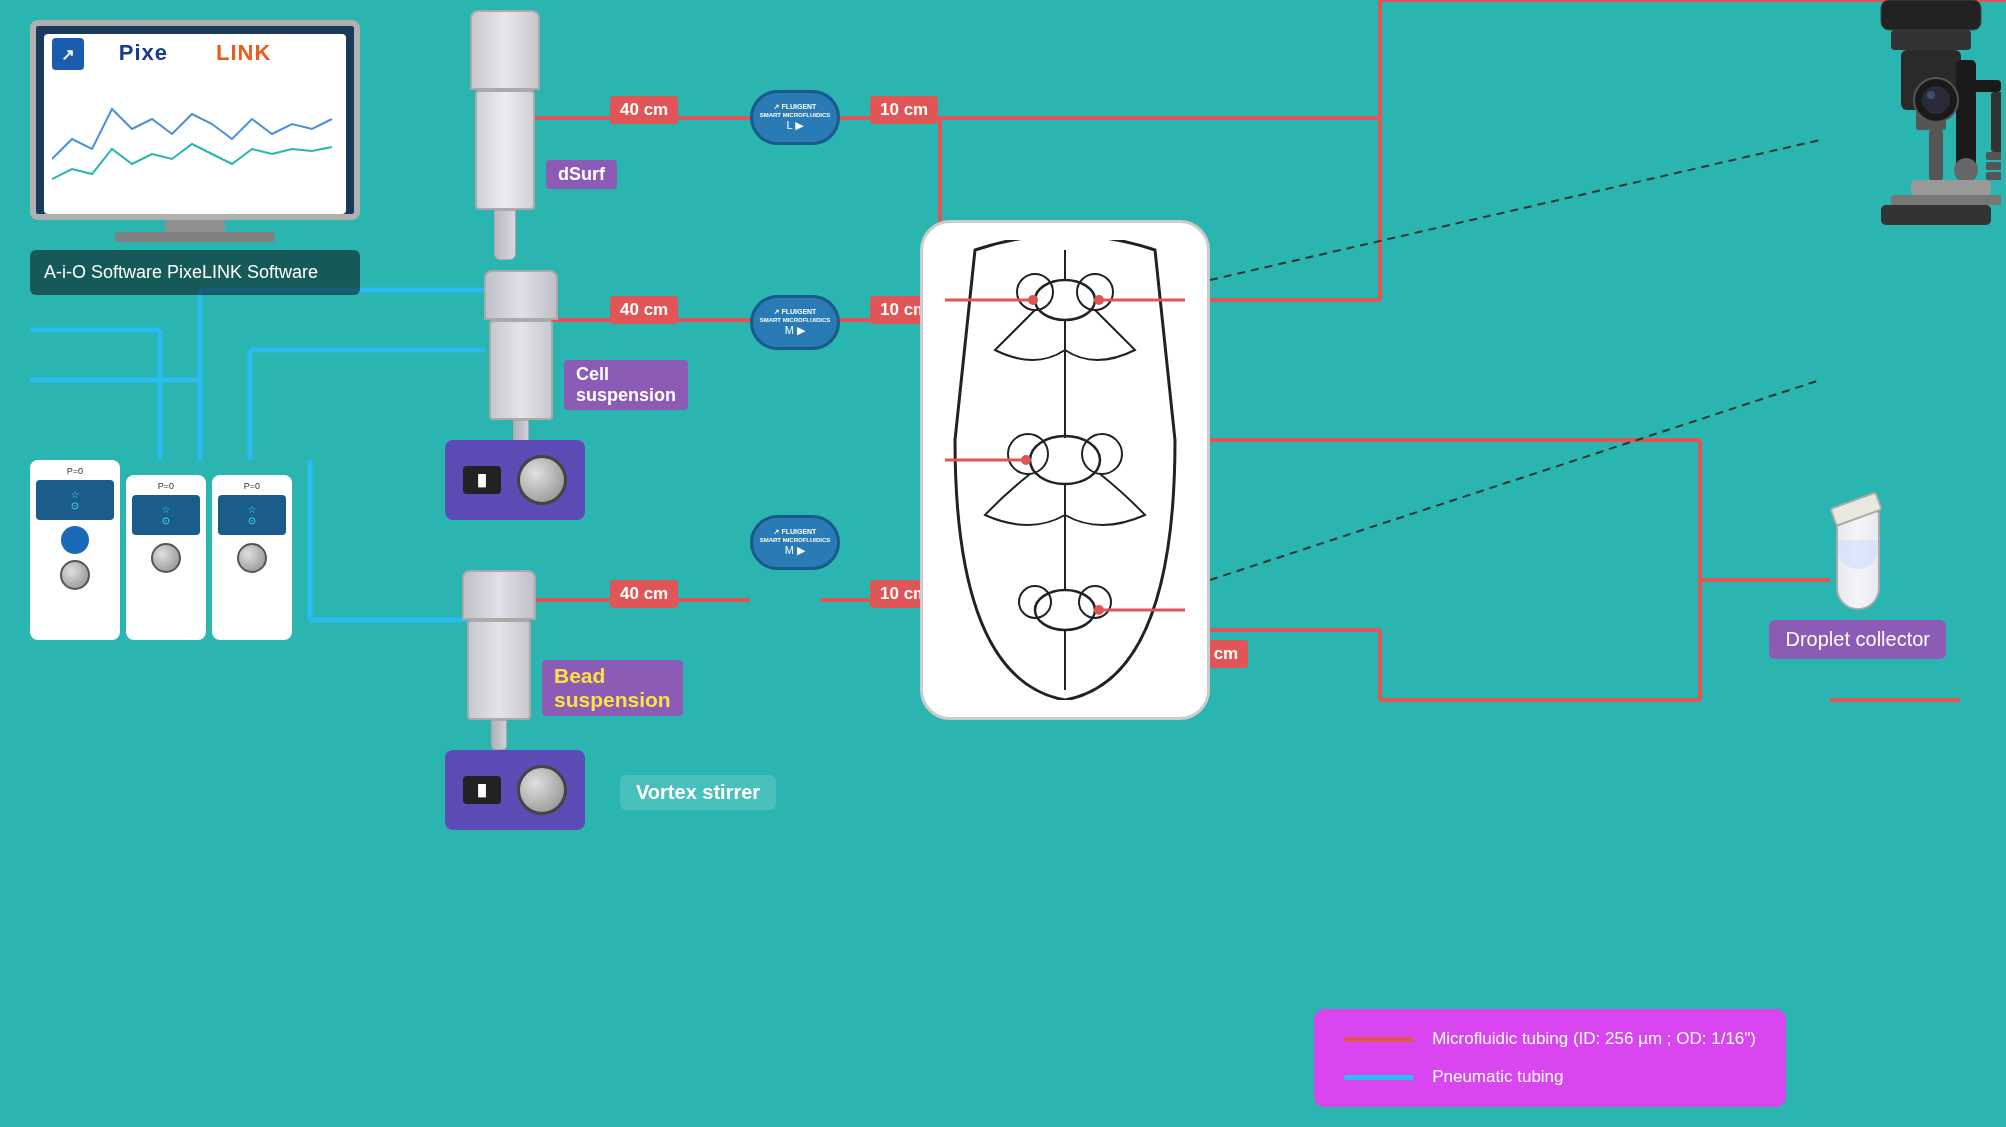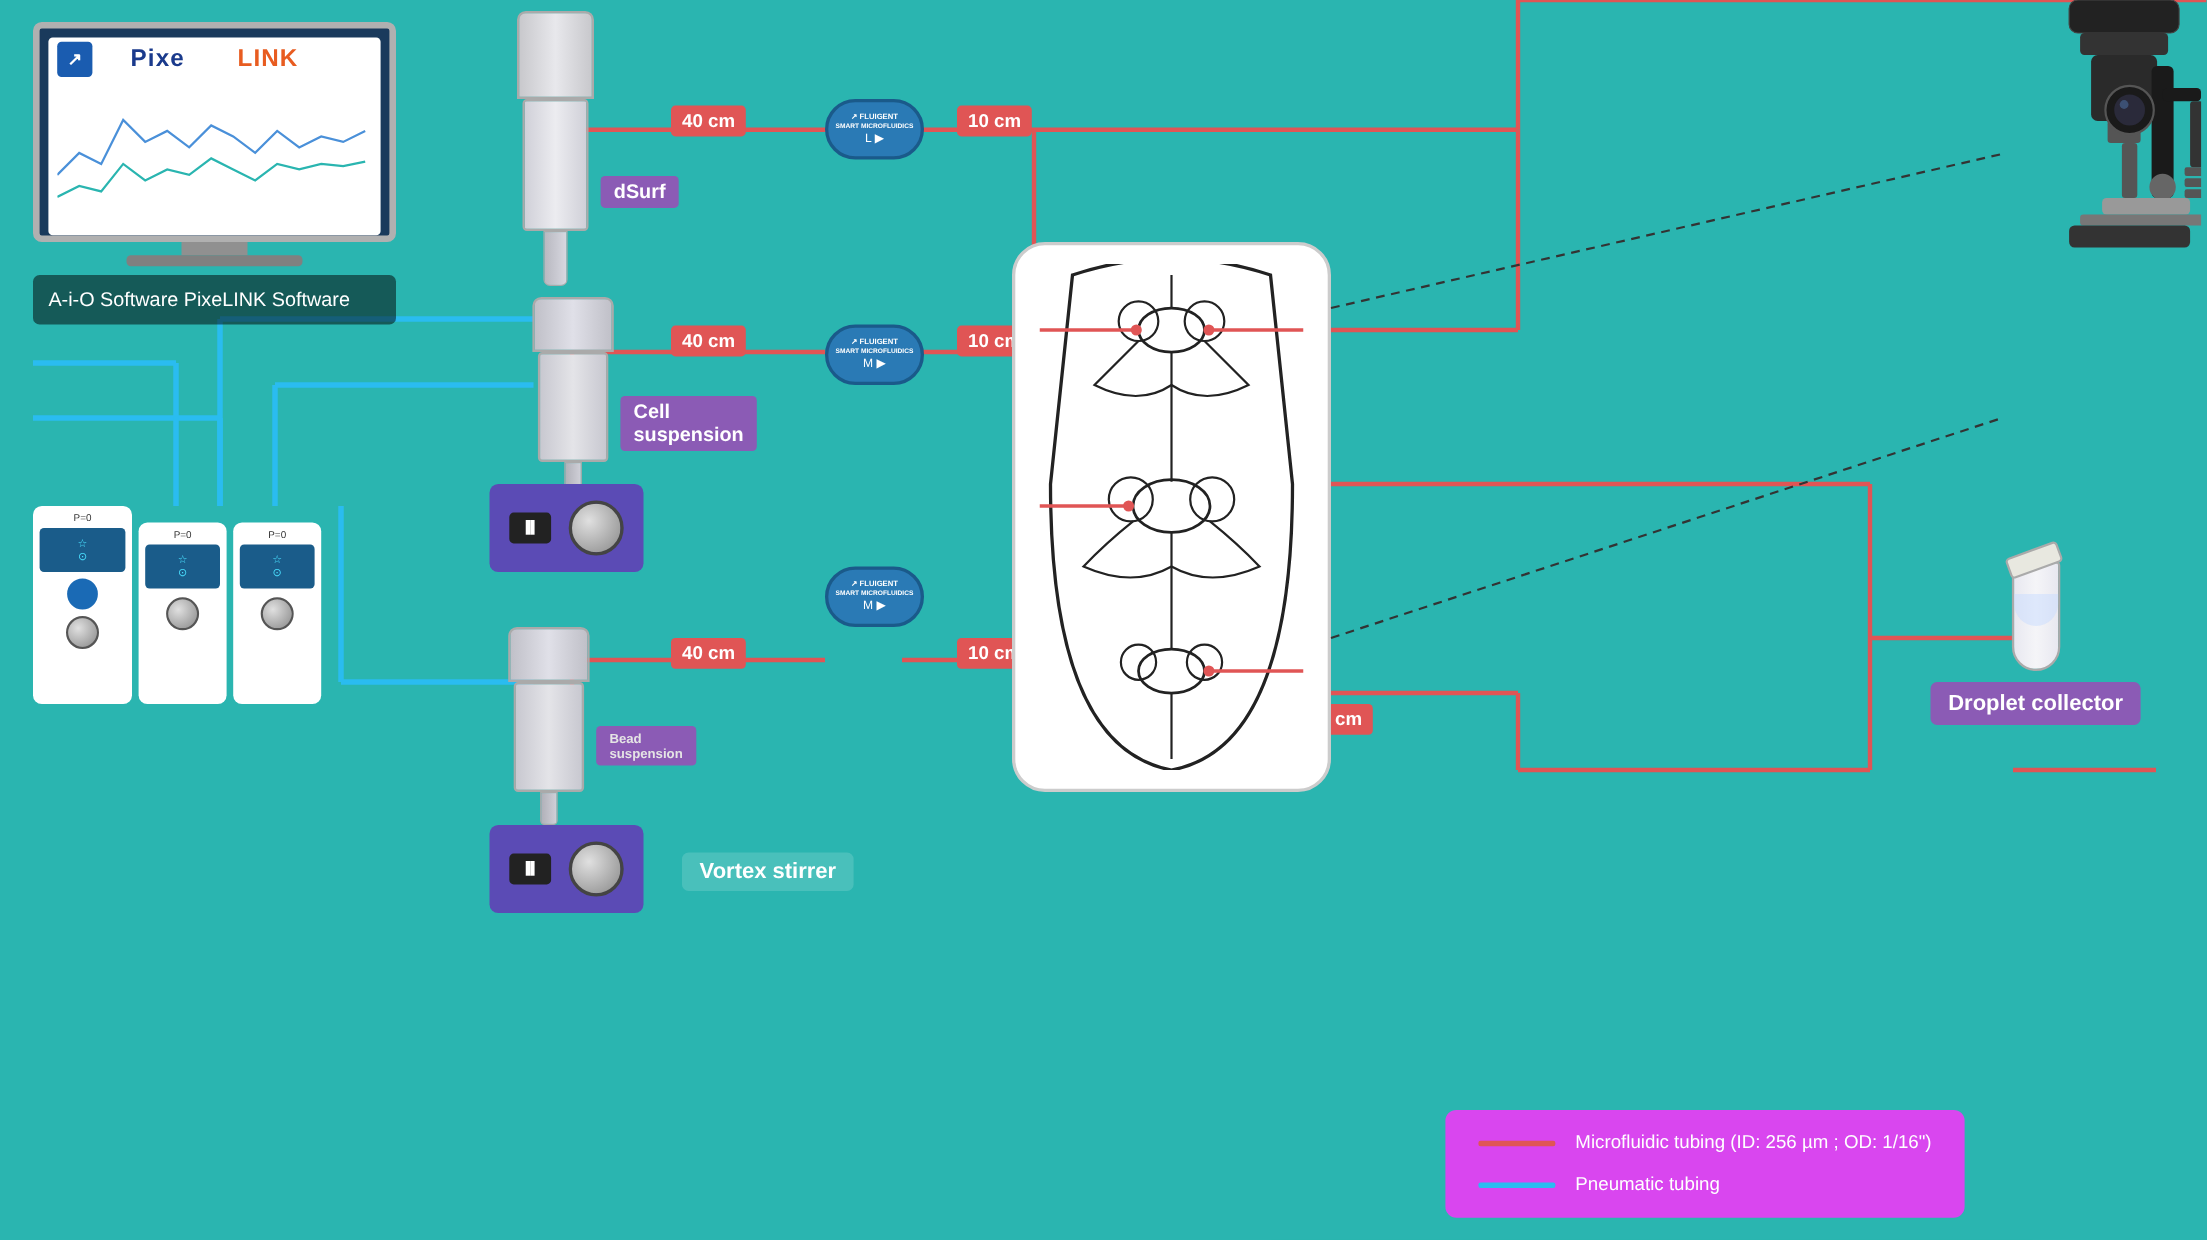--- a/index.html
+++ b/index.html
@@ -309,21 +309,21 @@
 
 <div style="position:absolute;top:440px;left:445px;width:140px;height:80px;background:#5b4bb5;border-radius:8px;display:flex;align-items:center;justify-content:space-around;padding:0 10px;">
   <div style="background:#222;width:38px;height:28px;border-radius:4px;display:flex;align-items:center;justify-content:center;color:white;font-size:11px;">▐▌</div>
   <div style="width:50px;height:50px;background:radial-gradient(circle at 35% 35%,#e0e0e0,#888);border-radius:50%;border:3px solid #444;"></div>
 </div>
 
 <div style="position:absolute;top:570px;left:462px;">
   <div style="width:74px;height:50px;background:linear-gradient(to right,#c0c0c8,#e0e0e8,#c0c0c8);border-radius:8px 8px 0 0;border:2px solid #aaa;"></div>
   <div style="width:64px;height:100px;background:linear-gradient(to right,#c8c8d0,#e4e4e8,#c8c8d0);border-radius:4px;border:2px solid #aaa;margin:0 auto;"></div>
   <div style="width:16px;height:30px;background:linear-gradient(to right,#b0b0b8,#d0d0d8);margin:0 auto;border-radius:0 0 4px 4px;border:1px solid #aaa;"></div>
-  <div style="position:absolute;background:#8b5bb5;color:#e5e5e5;font-size:12px;font-weight:bold;padding:4px 12px;border-radius:4px;top:90px;left:80px;">Bead suspension</div>
+  <div style="position:absolute;background:#8b5bb5;color:#fde047;font-size:21px;font-weight:bold;padding:4px 12px;border-radius:4px;top:90px;left:80px;">Bead suspension</div>
 </div>
 
 <div style="position:absolute;top:750px;left:445px;width:140px;height:80px;background:#5b4bb5;border-radius:8px;display:flex;align-items:center;justify-content:space-around;padding:0 10px;">
   <div style="background:#222;width:38px;height:28px;border-radius:4px;display:flex;align-items:center;justify-content:center;color:white;font-size:11px;">▐▌</div>
   <div style="width:50px;height:50px;background:radial-gradient(circle at 35% 35%,#e0e0e0,#888);border-radius:50%;border:3px solid #444;"></div>
 </div>
 
 <div class="vortex-label" style="position:absolute;top:775px;left:620px;">Vortex stirrer</div>
 
 <div style="position:absolute;top:90px;left:750px;background:#2a7ab5;border-radius:30px;width:90px;height:55px;display:flex;flex-direction:column;align-items:center;justify-content:center;border:3px solid #1a5a8a;">
@@ -423,21 +423,21 @@
 <svg style="position:absolute;top:0;left:0;width:2006px;height:1127px;pointer-events:none;" xmlns="http://www.w3.org/2000/svg">
   <line x1="1210" y1="280" x2="1820" y2="140" stroke="#333" stroke-width="2" stroke-dasharray="8,6"></line>
   <line x1="1210" y1="580" x2="1820" y2="380" stroke="#333" stroke-width="2" stroke-dasharray="8,6"></line>
 </svg>
 
 <div style="position:absolute;top:490px;right:60px;">
   <div style="width:50px;height:20px;background:#e8e8e0;border:2px solid #aaa;border-radius:4px;margin:0 auto;transform:rotate(-20deg);transform-origin:right bottom;"></div>
   <div style="width:44px;height:100px;background:linear-gradient(to right,#e8e8f0,#f5f5f8,#e8e8f0);border-radius:4px 4px 22px 22px;border:2px solid #aaa;margin:0 auto;">
     <div style="width:100%;height:30%;background:rgba(200,220,255,0.5);border-radius:0 0 22px 22px;margin-top:70%;"></div>
   </div>
-  <div style="background:#8b5bb5;color:white;font-size:20px;font-weight:bold;padding:8px 16px;border-radius:6px;margin-top:10px;text-align:center;white-space:nowrap;">Droplet collector</div>
+  <div style="background:#8b5bb5;color:white;font-size:20px;font-weight:normal;padding:8px 16px;border-radius:6px;margin-top:10px;text-align:center;white-space:nowrap;">Droplet collector</div>
 </div>
 
 <div style="position:absolute;bottom:20px;right:220px;background:#d946ef;border-radius:10px;padding:20px 30px;min-width:420px;">
   <div style="display:flex;align-items:center;margin-bottom:18px;gap:18px;">
     <div style="width:70px;height:5px;background:#e05555;border-radius:2px;flex-shrink:0;"></div>
     <span style="color:white;font-size:17px;">Microfluidic tubing (ID: 256 µm ; OD: 1/16")</span>
   </div>
   <div style="display:flex;align-items:center;gap:18px;">
     <div style="width:70px;height:5px;background:#2abcf0;border-radius:2px;flex-shrink:0;"></div>
     <span style="color:white;font-size:17px;">Pneumatic tubing</span>

